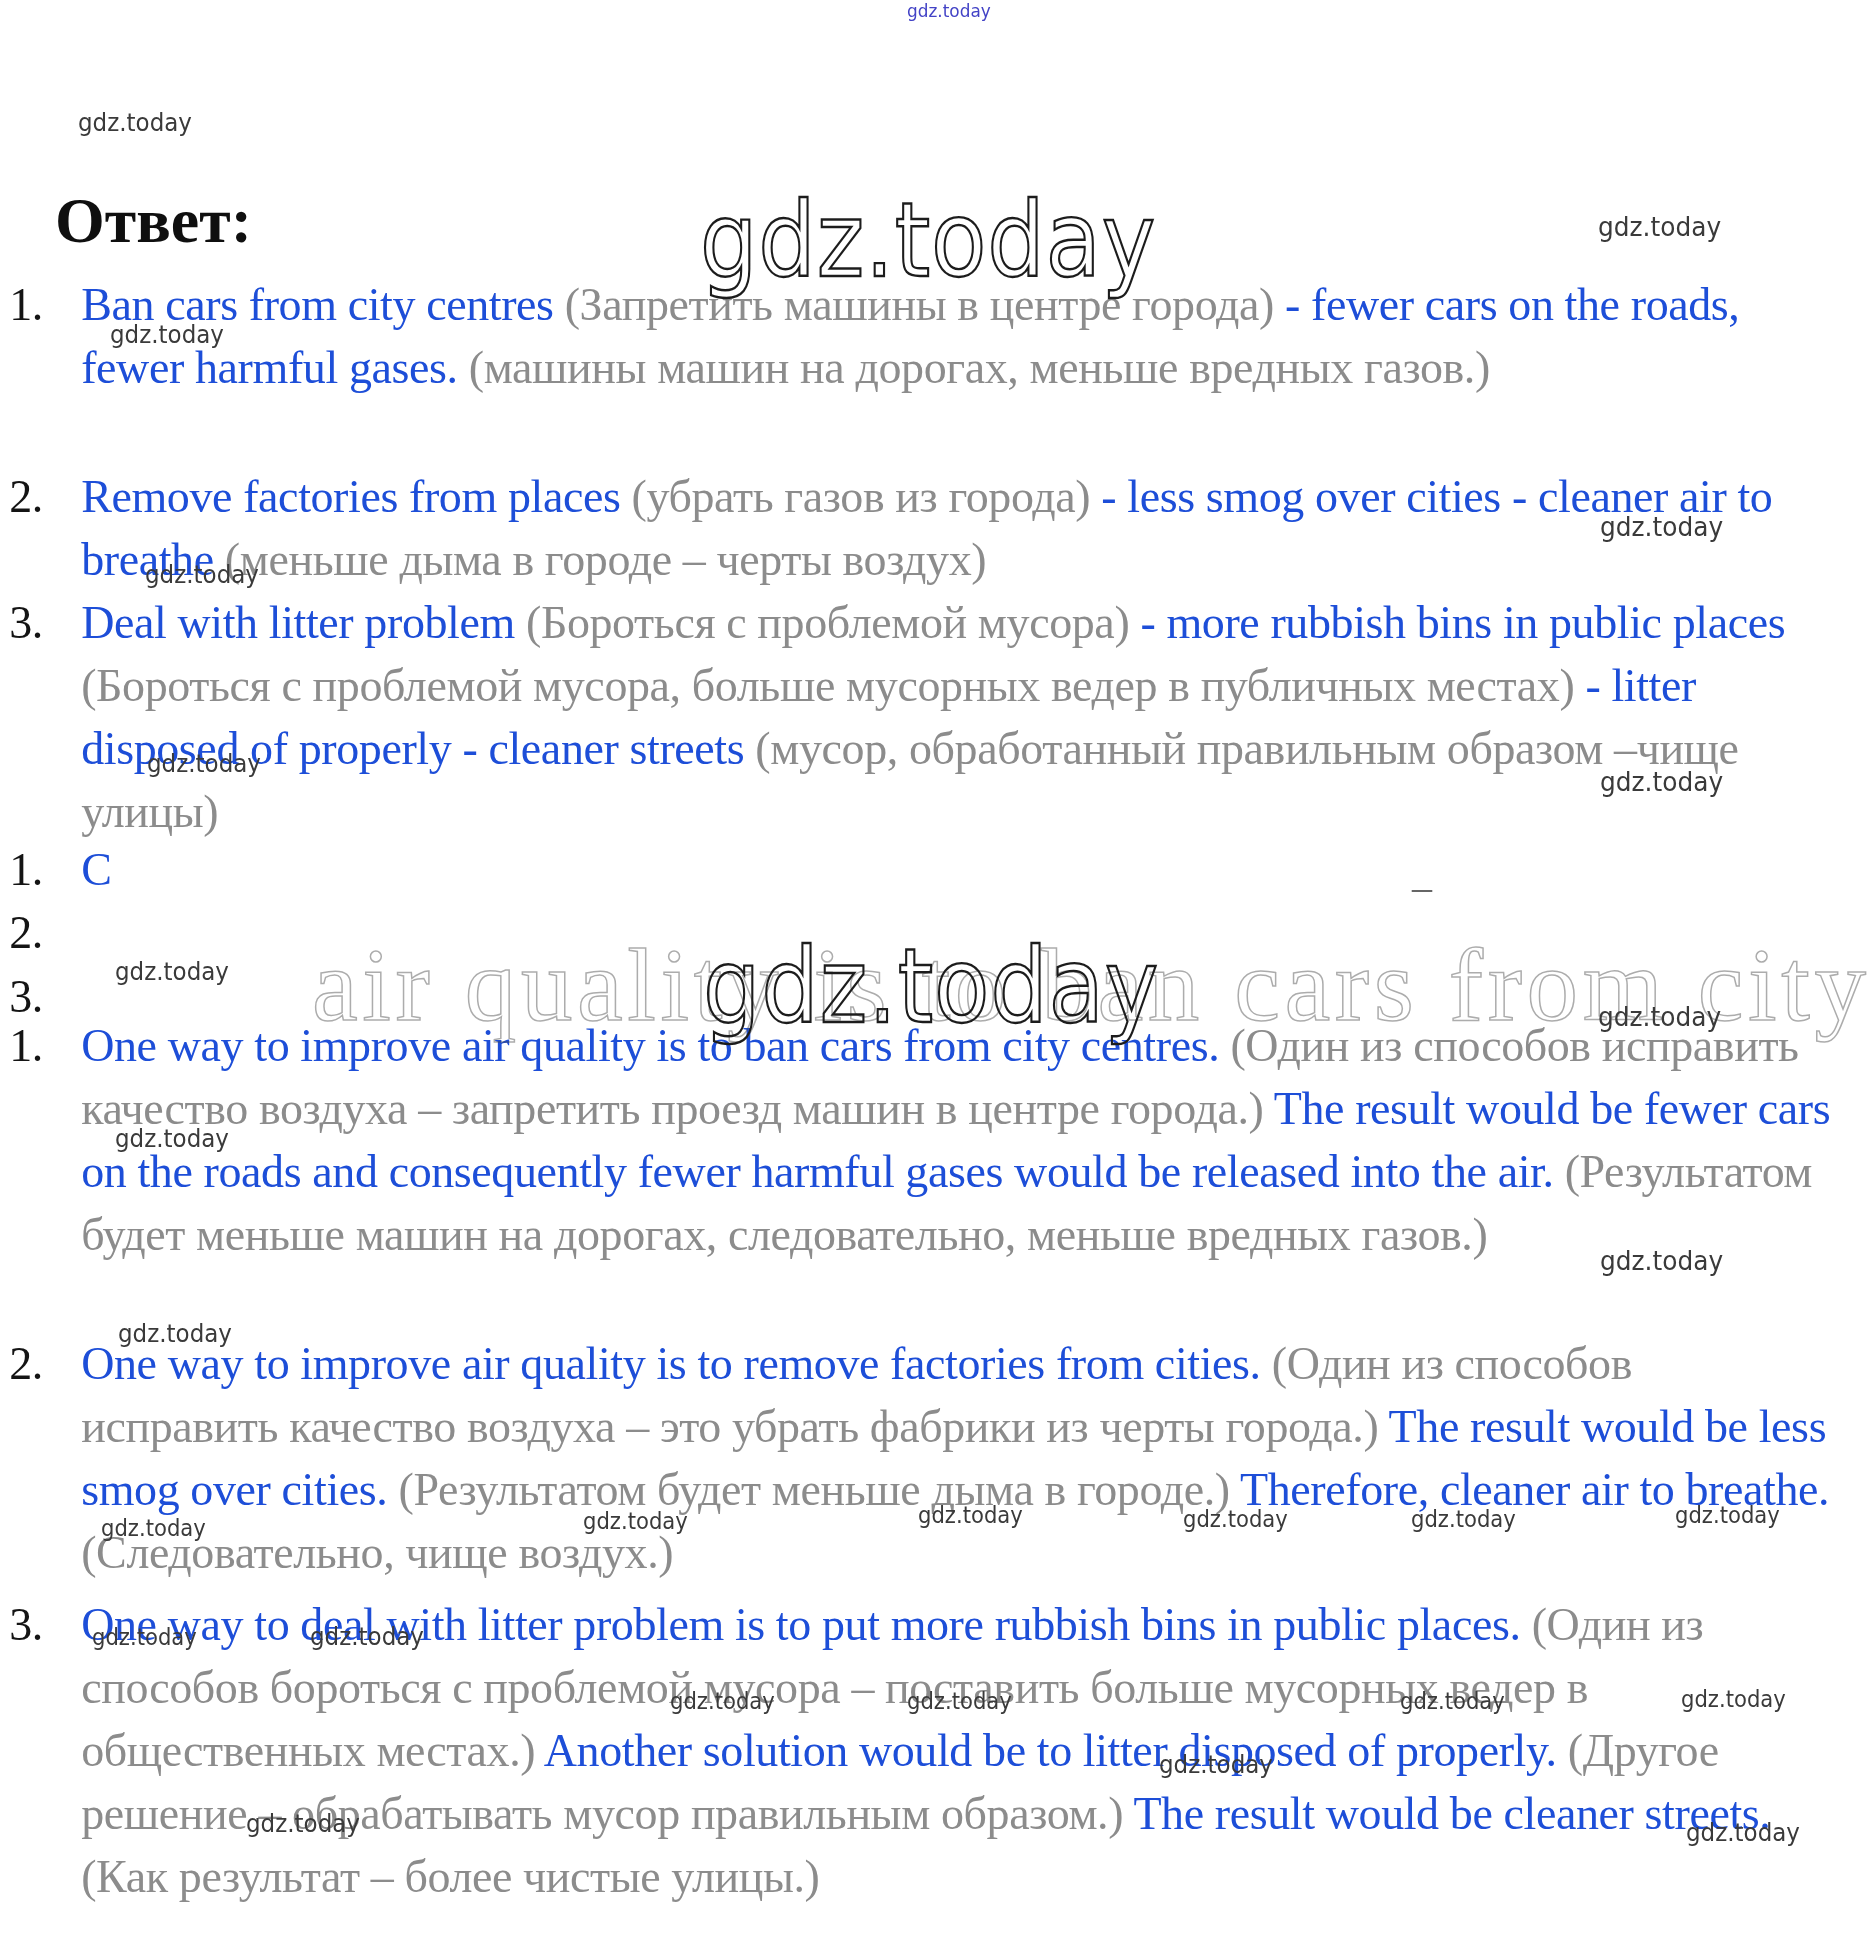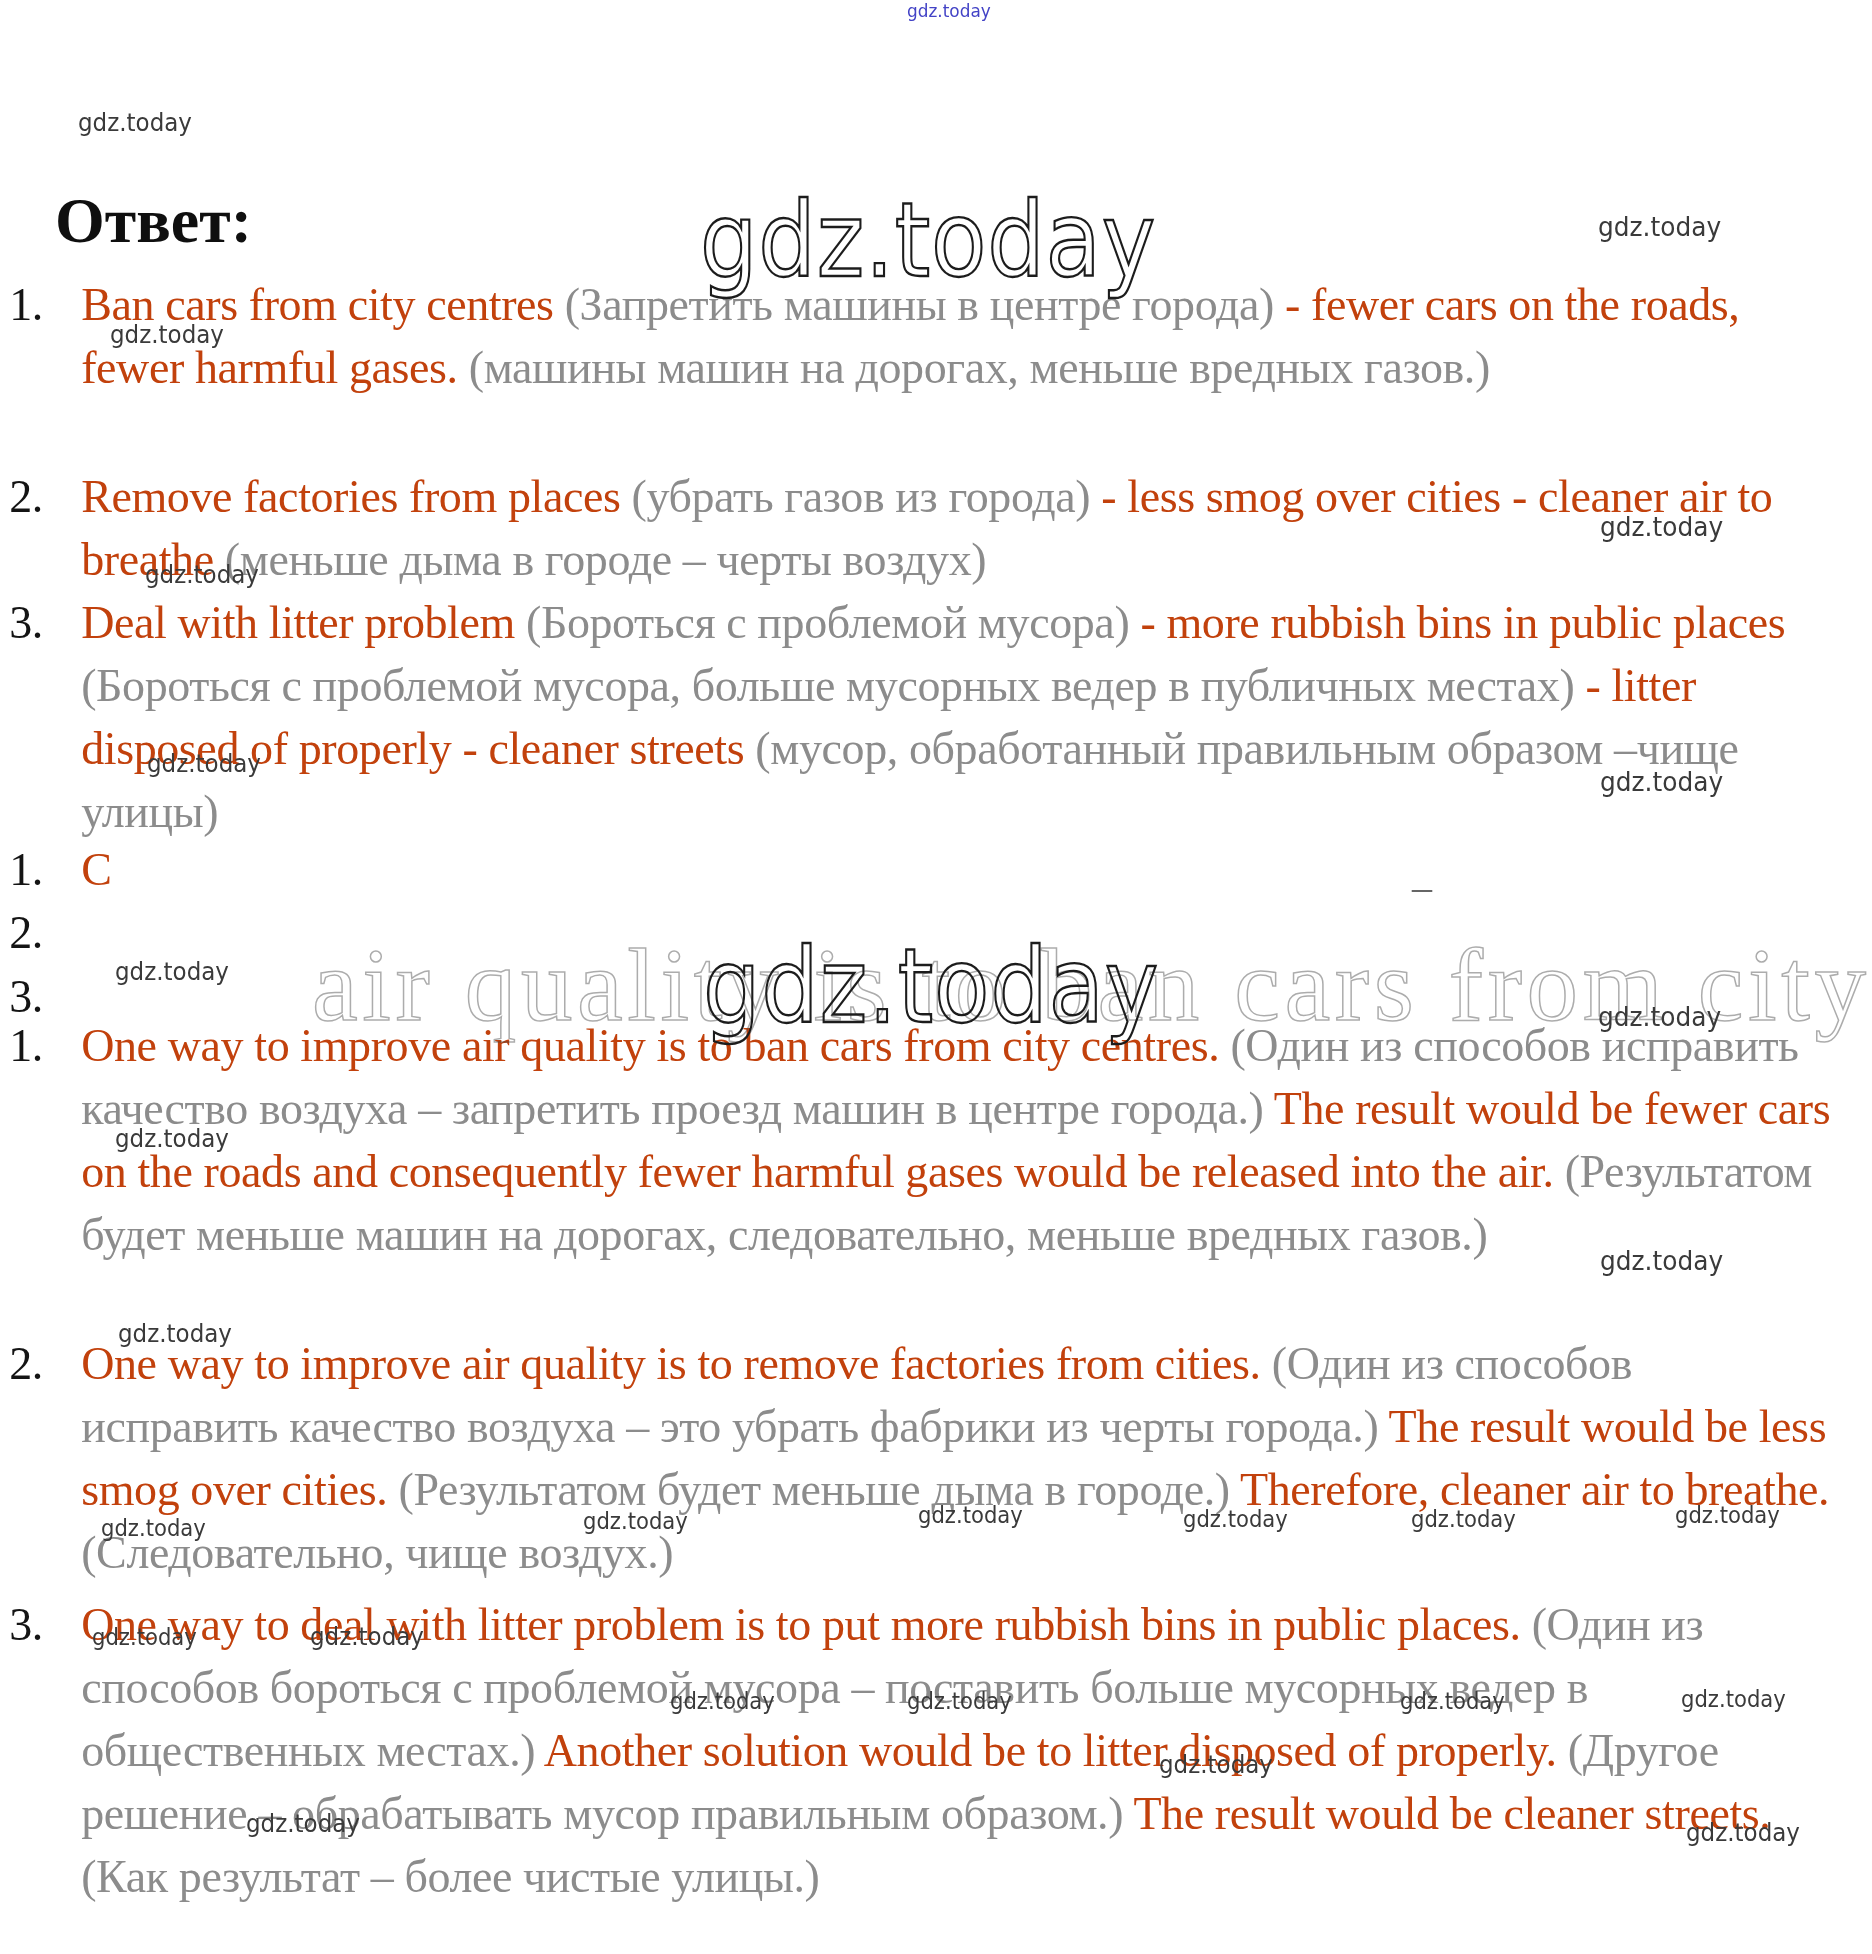--- a/index.html
+++ b/index.html
@@ -23,21 +23,21 @@
   .item .num{position:absolute;left:0;top:0;color:#141414;}
   #list1 .item:nth-child(1){top:0;}
   #list1 .item:nth-child(2){top:192px;}
   #list1 .item:nth-child(3){top:318px;}
   #list2 .item:nth-child(1){top:0;}
   #list2 .item:nth-child(2){top:63px;}
   #list2 .item:nth-child(3){top:127px;}
   #list3 .item:nth-child(1){top:0;}
   #list3 .item:nth-child(2){top:318px;}
   #list3 .item:nth-child(3){top:579px;}
-  .en{color:#c2410c;}
+  .en{color:#1d4ed8;}
   .ru{color:#8c8c8c;}
   
   .wm{position:absolute;font-family:"DejaVu Sans","Liberation Sans",sans-serif;color:#3a3a3a;
       white-space:nowrap;transform:scaleX(.92);transform-origin:left top;pointer-events:none;}
   .wm.blue{color:#4343c6;}
   .wm.big{color:transparent;-webkit-text-stroke:2.4px #1c1c1c;letter-spacing:0.9px;transform:scaleX(.88);}
   .ghost{position:absolute;left:312px;top:926px;font-family:"Liberation Serif",serif;
          font-size:103px;letter-spacing:4.6px;white-space:nowrap;color:transparent;
          -webkit-text-stroke:1.5px rgba(70,70,70,.45);pointer-events:none;}
   .stray{position:absolute;left:1412px;top:863px;font-size:40px;color:#666;}

